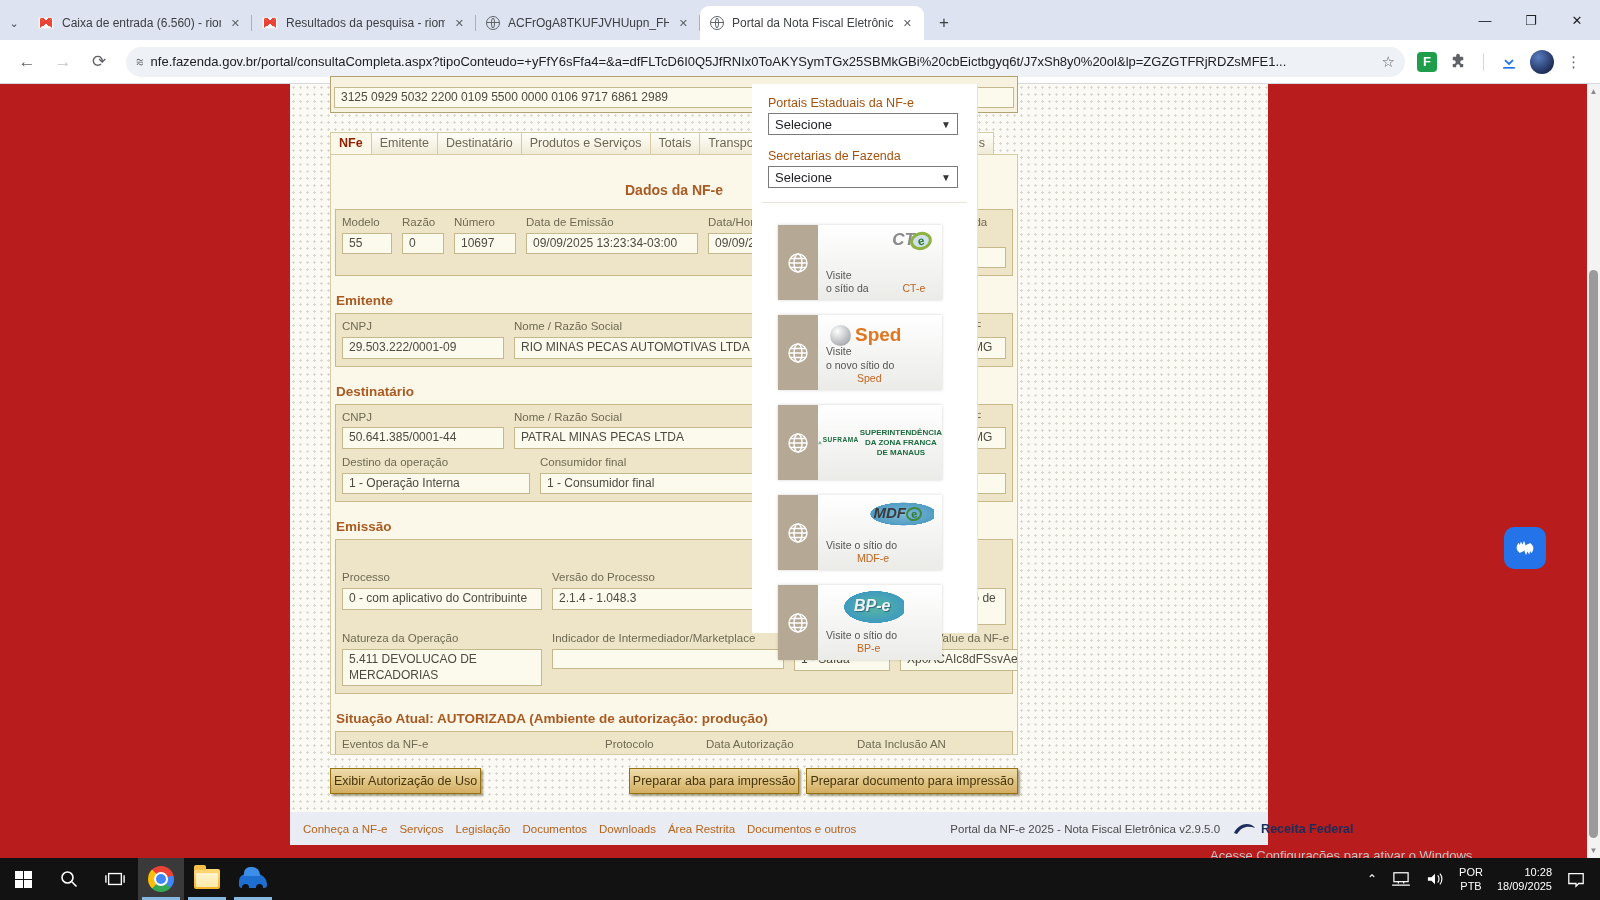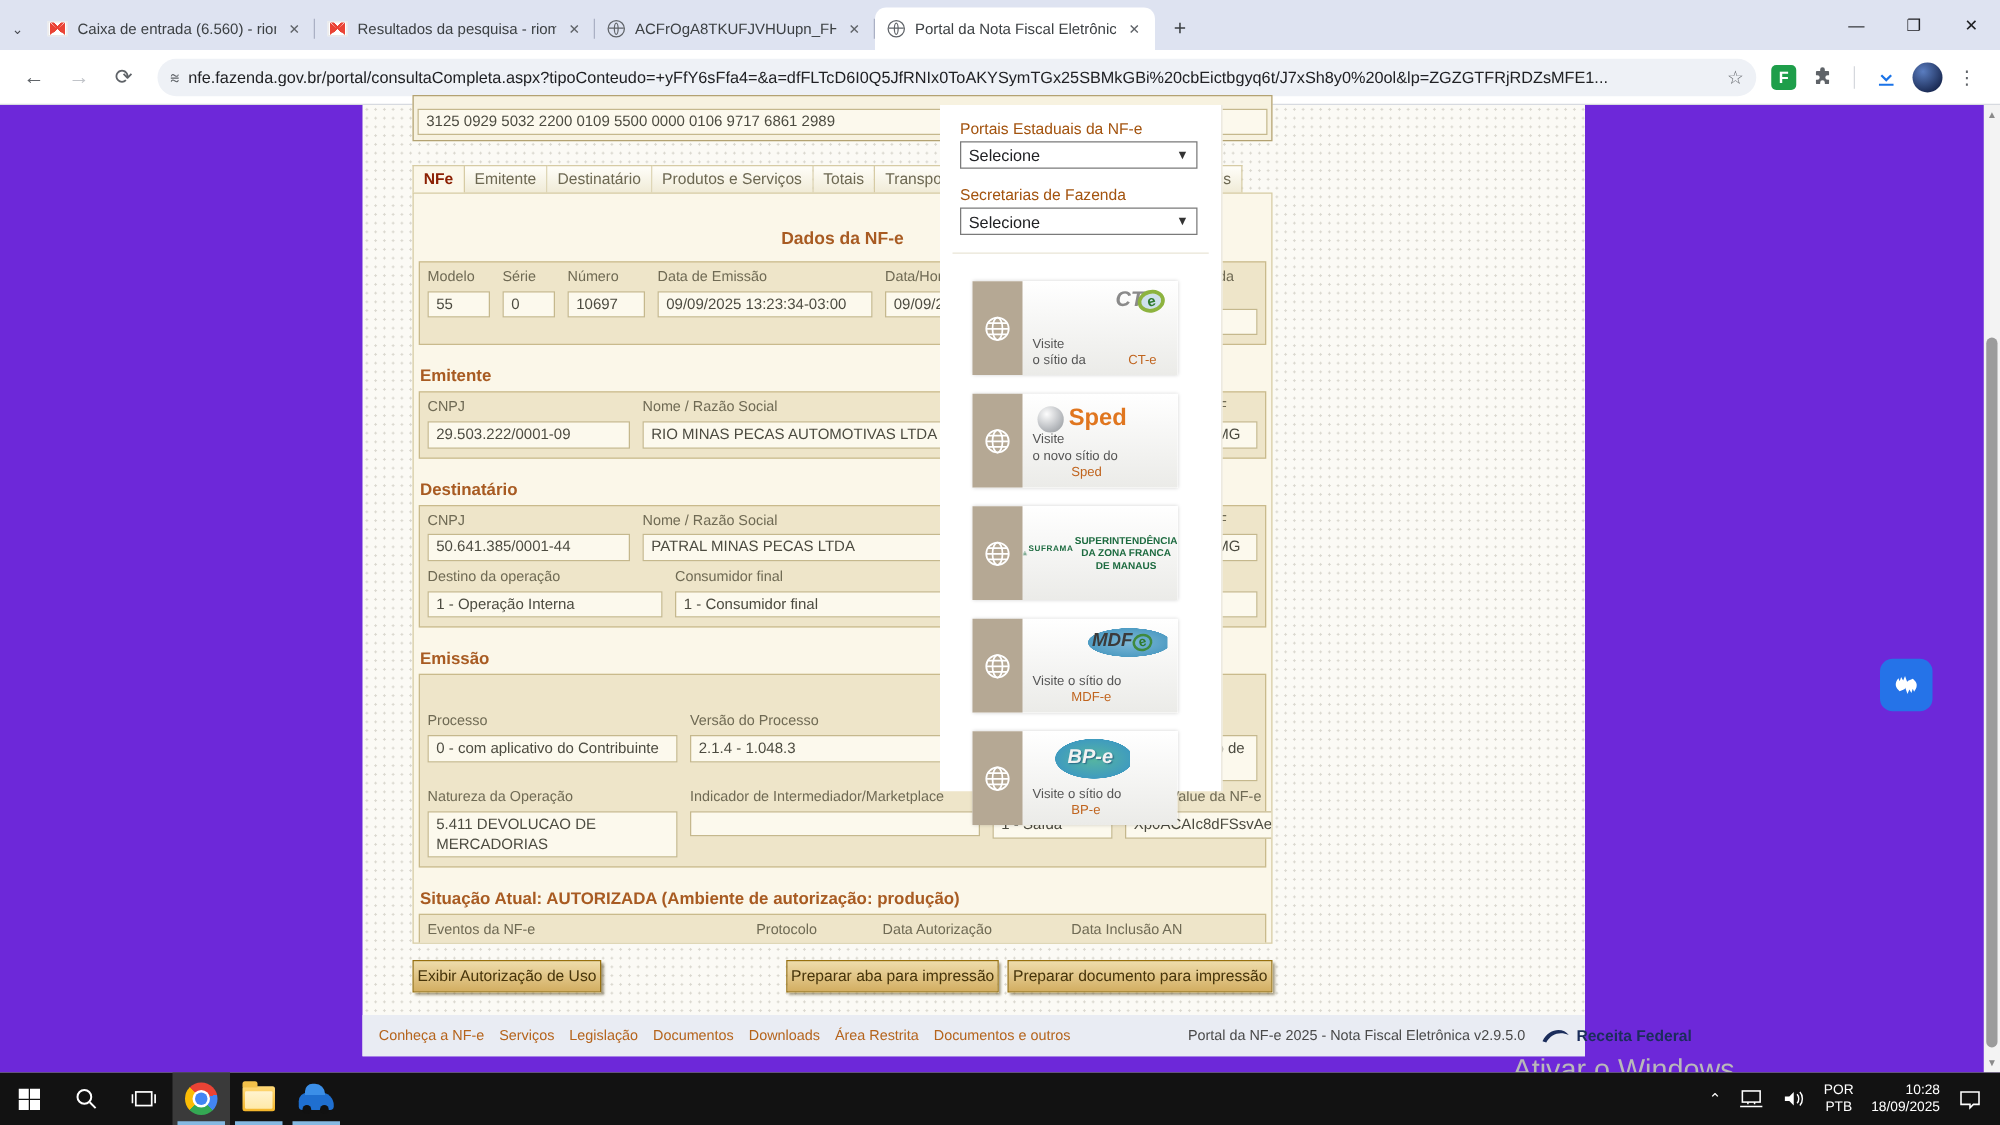--- a/index.html
+++ b/index.html
@@ -29,21 +29,21 @@
   #omnibox { flex:1; height:30px; background:#eef1f6; border-radius:15px; display:flex; align-items:center; padding:0 10px; gap:8px; margin:0 6px; min-width:0; }
   #omnibox .tune { color:#5f6368; font-size:13px; letter-spacing:-1px; }
   #url-text { flex:1; font-size:13px; color:#202124; white-space:nowrap; overflow:hidden; }
   #omnibox .star { color:#5f6368; font-size:15px; }
   .ext-f { width:20px; height:20px; border-radius:4px; background:#1e9e4a; color:#fff; font-size:13px; font-weight:bold; text-align:center; line-height:20px; }
   .tb-sep { width:1px; height:18px; background:#d5d8dd; margin:0 4px; }
   .avatar { width:24px; height:24px; border-radius:50%; background:radial-gradient(circle at 35% 30%, #5a7dc0, #1b2b55 75%); }
   .dots { color:#5f6368; font-size:15px; padding:0 6px; letter-spacing:1px; }
 
   
-  #page { position:absolute; top:84px; left:0; width:1600px; height:774px; background:#6d28d9; }
+  #page { position:absolute; top:84px; left:0; width:1600px; height:774px; background:#b91c1c; }
   #site { position:absolute; left:290px; top:0; width:978px; height:761px;
           background-color:#fbfaf5; background-image:radial-gradient(#d9d7ce 1px, transparent 1.1px); background-size:7px 7px; }
   #sidebar { position:absolute; left:752px; top:0; width:226px; height:549px; background:#fff; border-right:1px solid #e7e3d6; }
 
   
   #access-box { position:absolute; left:40px; top:-8px; width:688px; height:37px; border:1px solid #b3a272; background:#f7f2e0; display:flex; align-items:flex-end; gap:7px; padding:4px 3px; }
   .fv { background:#fcf9ed; border:1px solid #c5b88d; font-size:12px; color:#4c4b40; padding:2px 6px; line-height:1.3; }
   #access-box .fv { height:21px; }
 
   
@@ -224,21 +224,21 @@
     <div id="panel">
       <div class="sec-title">Dados da NF-e</div>
 
       <div class="fgroup">
         <div class="frow g-dados">
           <div class="cell">
               <div class="flabel">Modelo</div>
               <div class="fv">55</div>
             </div>
           <div class="cell">
-              <div class="flabel">Série</div>
+              <div class="flabel">Razão</div>
               <div class="fv">0</div>
             </div>
           <div class="cell">
               <div class="flabel">Número</div>
               <div class="fv">10697</div>
             </div>
           <div class="cell">
               <div class="flabel">Data de Emissão</div>
               <div class="fv">09/09/2025 13:23:34-03:00</div>
             </div>
@@ -488,21 +488,20 @@
           </svg>
       </div>
       <div class="b-right">
         <div class="logo-bp"><span>BP-e</span></div>
         <div class="b-cap"><span>Visite o sítio do </span><span class="lnk">BP-e</span></div>
       </div>
     </div>
   </div>
 
   <div id="watermark">
-    <div class="l1">Ativar o Windows</div>
     <div class="l2">Acesse Configurações para ativar o Windows.</div>
   </div>
 
   <div id="vlibras">
     <svg width="26" height="26" viewBox="0 0 24 24">
         <g fill="#fff">
           <path d="M5.2 14.5c-2.2-3 0-6.2 1-7.4l1 2.1 1-3.1 1.5 2.6 1.4-3.4 1.1 3.2c1 2.1.5 5-1.6 6.6l-3.5 1.6z"></path>
           <path d="M18.8 9.5c2.2 3 0 6.2-1 7.4l-1-2.1-1 3.1-1.5-2.6-1.4 3.4-1.1-3.2c-1-2.1-.5-5 1.6-6.6l3.5-1.6z"></path>
         </g>
       </svg>

